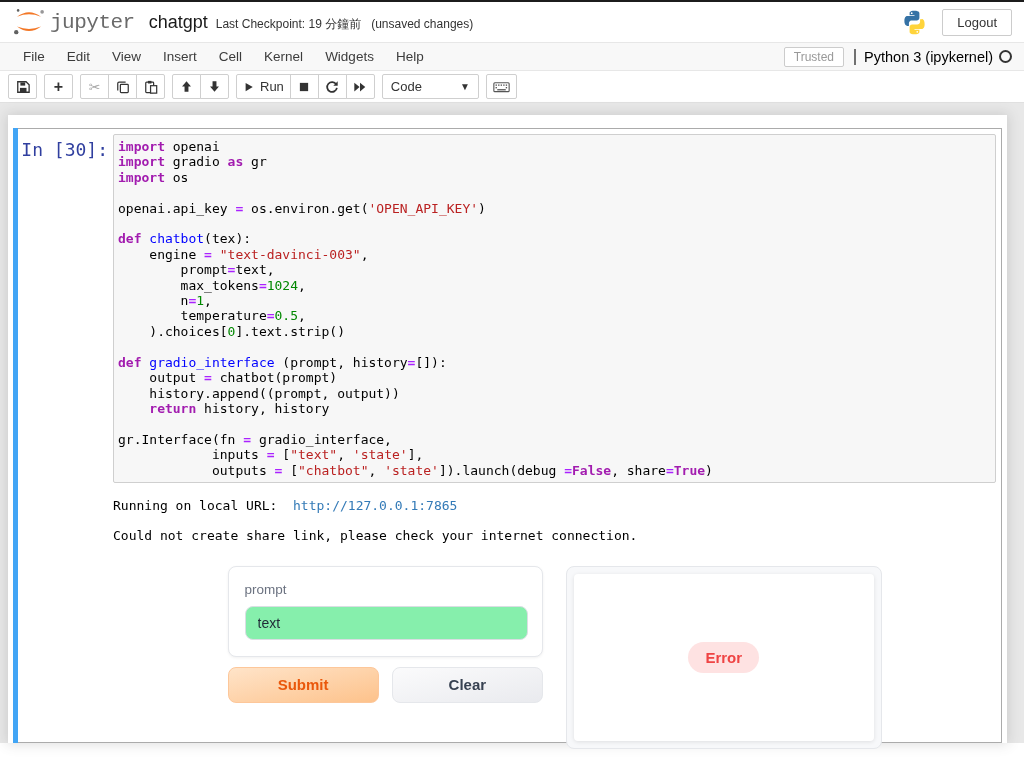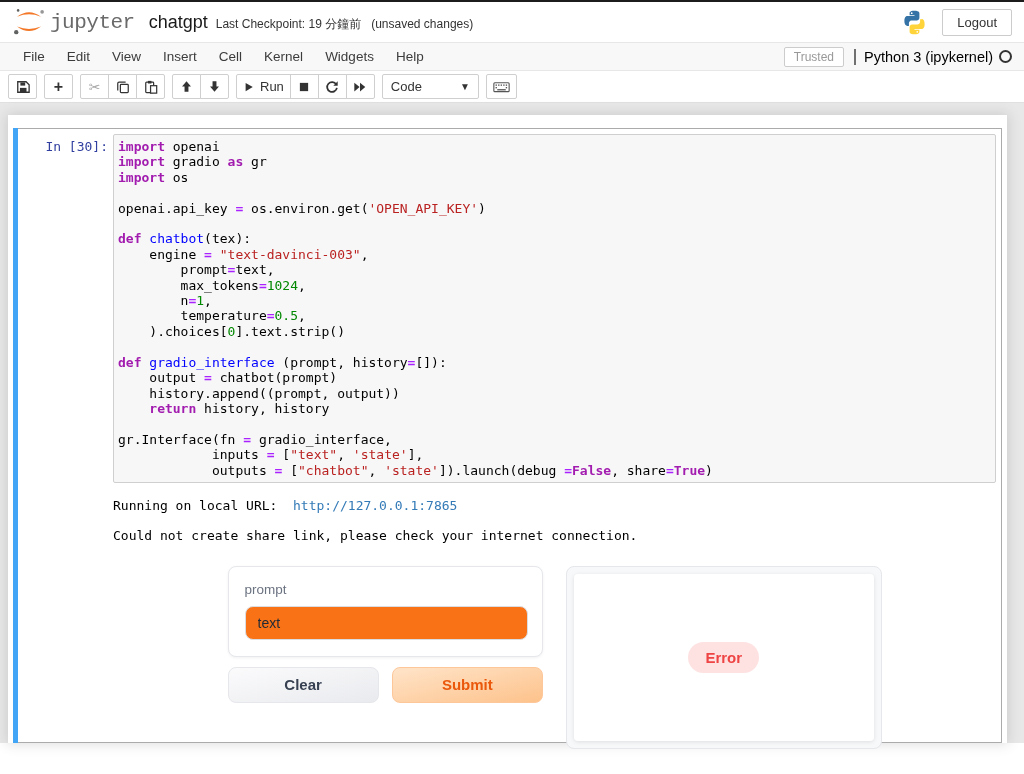--- a/index.html
+++ b/index.html
@@ -51,21 +51,21 @@
   .cell-type .chev { margin-left:auto; font-size:10px; color:#333; }
 
   
   .notebook { height:640px; background:#e8e8e8; padding:12px 17px 0 8px; }
   .nb-container { background:#fff; height:100%; box-shadow:0 0 12px 1px rgba(87,87,87,.2);
                   padding:13px 5px 0 5px; }
   .cell { position:relative; border:1px solid #ababab; height:100%; padding:5px 5px 0 0; }
   .sel-bar { position:absolute; left:-1px; top:-1px; bottom:-1px; width:5px; background:#42A5F5; }
   .input-row { display:flex; align-items:flex-start; }
   .prompt-col { width:99px; flex:none; text-align:right; padding:5px 5px 0 0;
-                font-family:"DejaVu Sans Mono", monospace; font-size:13px; color:#303F9F; }
+                font-family:"DejaVu Sans Mono", monospace; font-size:18px; color:#303F9F; }
   .input-area { flex:1; background:#f7f7f7; border:1px solid #cfcfcf; border-radius:2px;
                 padding:4px 4px 4px 4px; cursor:text; }
   .code { font-family:"DejaVu Sans Mono", monospace; font-size:13px; line-height:15.4px; }
   .cl { white-space:pre; }
   .tok-k { color:#a21caf; font-weight:bold; }
   .tok-d { color:#0000FF; }
   .tok-s { color:#BA2121; }
   .tok-n { color:#008800; }
   .tok-o { color:#AA22FF; font-weight:bold; }
   .tok-p { color:#000; }
@@ -76,21 +76,21 @@
               line-height:17px; margin-top:8px; white-space:pre; }
   .out-text a { color:#337AB7; text-decoration:none; cursor:pointer; }
 
   
   .gradio-app { width:654px; margin:22px auto 0 auto; display:flex; gap:23px; }
   .g-col { flex:1; min-width:0; }
   .g-form { background:#fff; border:1px solid #e5e7eb; border-radius:8px;
             box-shadow:0 1px 3px rgba(0,0,0,.06); padding:15px 14px 16px 16px; }
   .g-label { font-size:13.5px; color:#6b7280; display:block; }
   .g-input { margin-top:9px; width:100%; height:34px; border:1px solid #dadee3; border-radius:8px;
-             background:#f97316; padding:0 12px; font-size:14px; color:#1f2937;
+             background:#86efac; padding:0 12px; font-size:14px; color:#1f2937;
              font-family:"Liberation Sans", sans-serif; outline:none; }
   .g-btn-row { display:flex; gap:13px; margin-top:10px; }
   .g-btn { flex:1; height:36px; border-radius:8px; font-size:15px; font-weight:bold;
            cursor:pointer; font-family:"Liberation Sans", sans-serif; }
   .g-clear { background:linear-gradient(to bottom right,#fbfbfc,#e9eaee); color:#374151;
              border:1px solid #e5e7eb; }
   .g-submit { background:linear-gradient(to bottom right,#ffe4c9,#fdc28b); color:#EA580C;
               border:1px solid #fdc79a; }
   .g-out-panel { background:#f7f8fa; border:1px solid #e5e7eb; border-radius:8px;
                  padding:7px; height:183px; }
@@ -278,22 +278,22 @@
           <div class="out-text"><span>Running on local URL:  </span><a>http://127.0.0.1:7865</a></div>
           <div class="out-text" style="margin-top:13px;">Could not create share link, please check your internet connection.</div>
 
           <div class="gradio-app">
             <div class="g-col">
               <div class="g-form">
                 <label class="g-label">prompt</label>
                 <input class="g-input" type="text" value="text" style="">
               </div>
               <div class="g-btn-row">
+                <button class="g-btn g-submit">Submit</button>
                 <button class="g-btn g-clear">Clear</button>
-                <button class="g-btn g-submit">Submit</button>
               </div>
             </div>
             <div class="g-col">
               <div class="g-out-panel">
                 <div class="g-out-card">
                   <span class="g-error">Error</span>
                 </div>
               </div>
             </div>
           </div>

